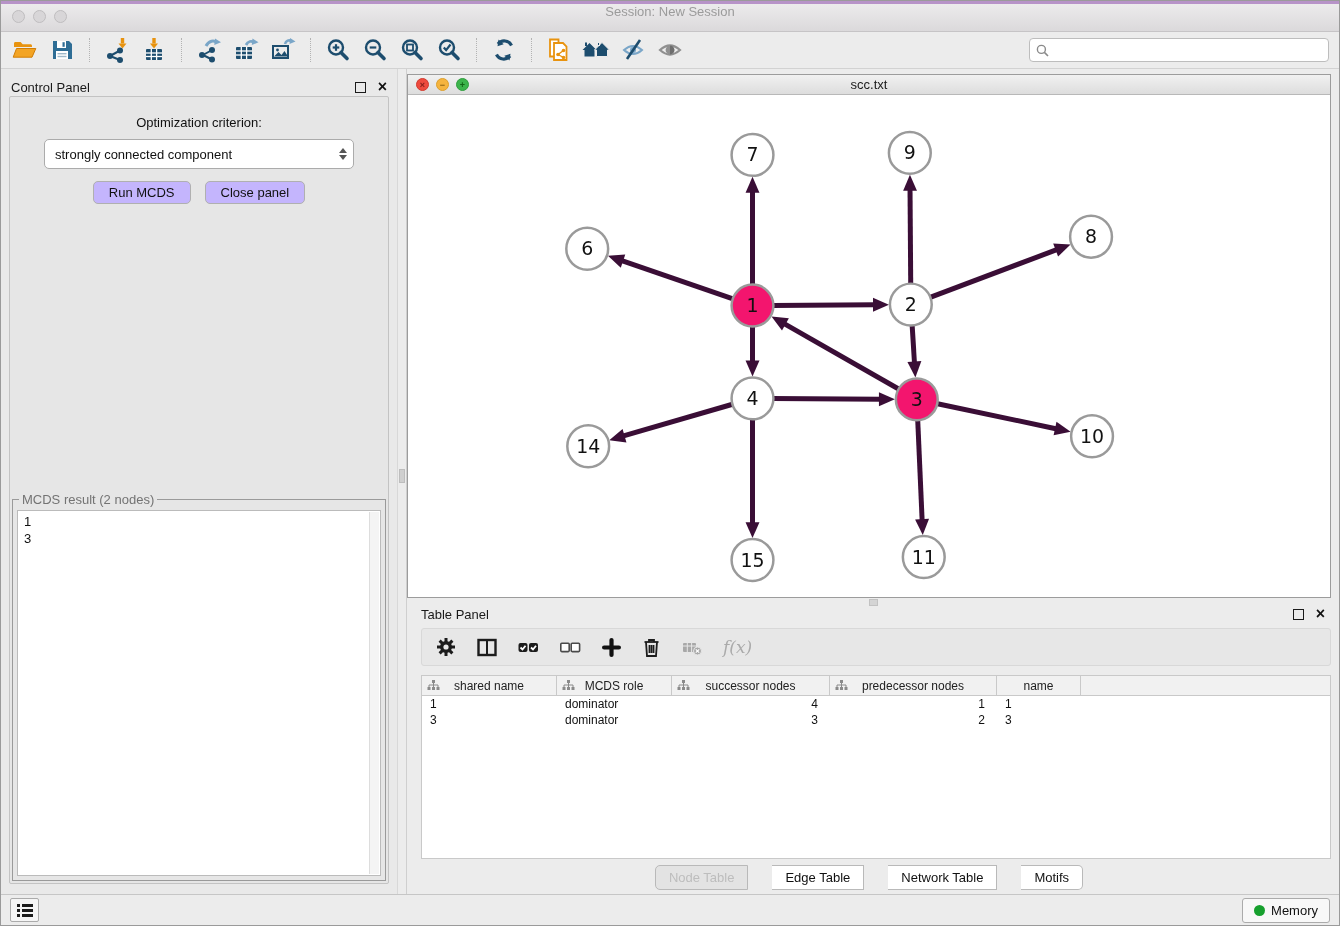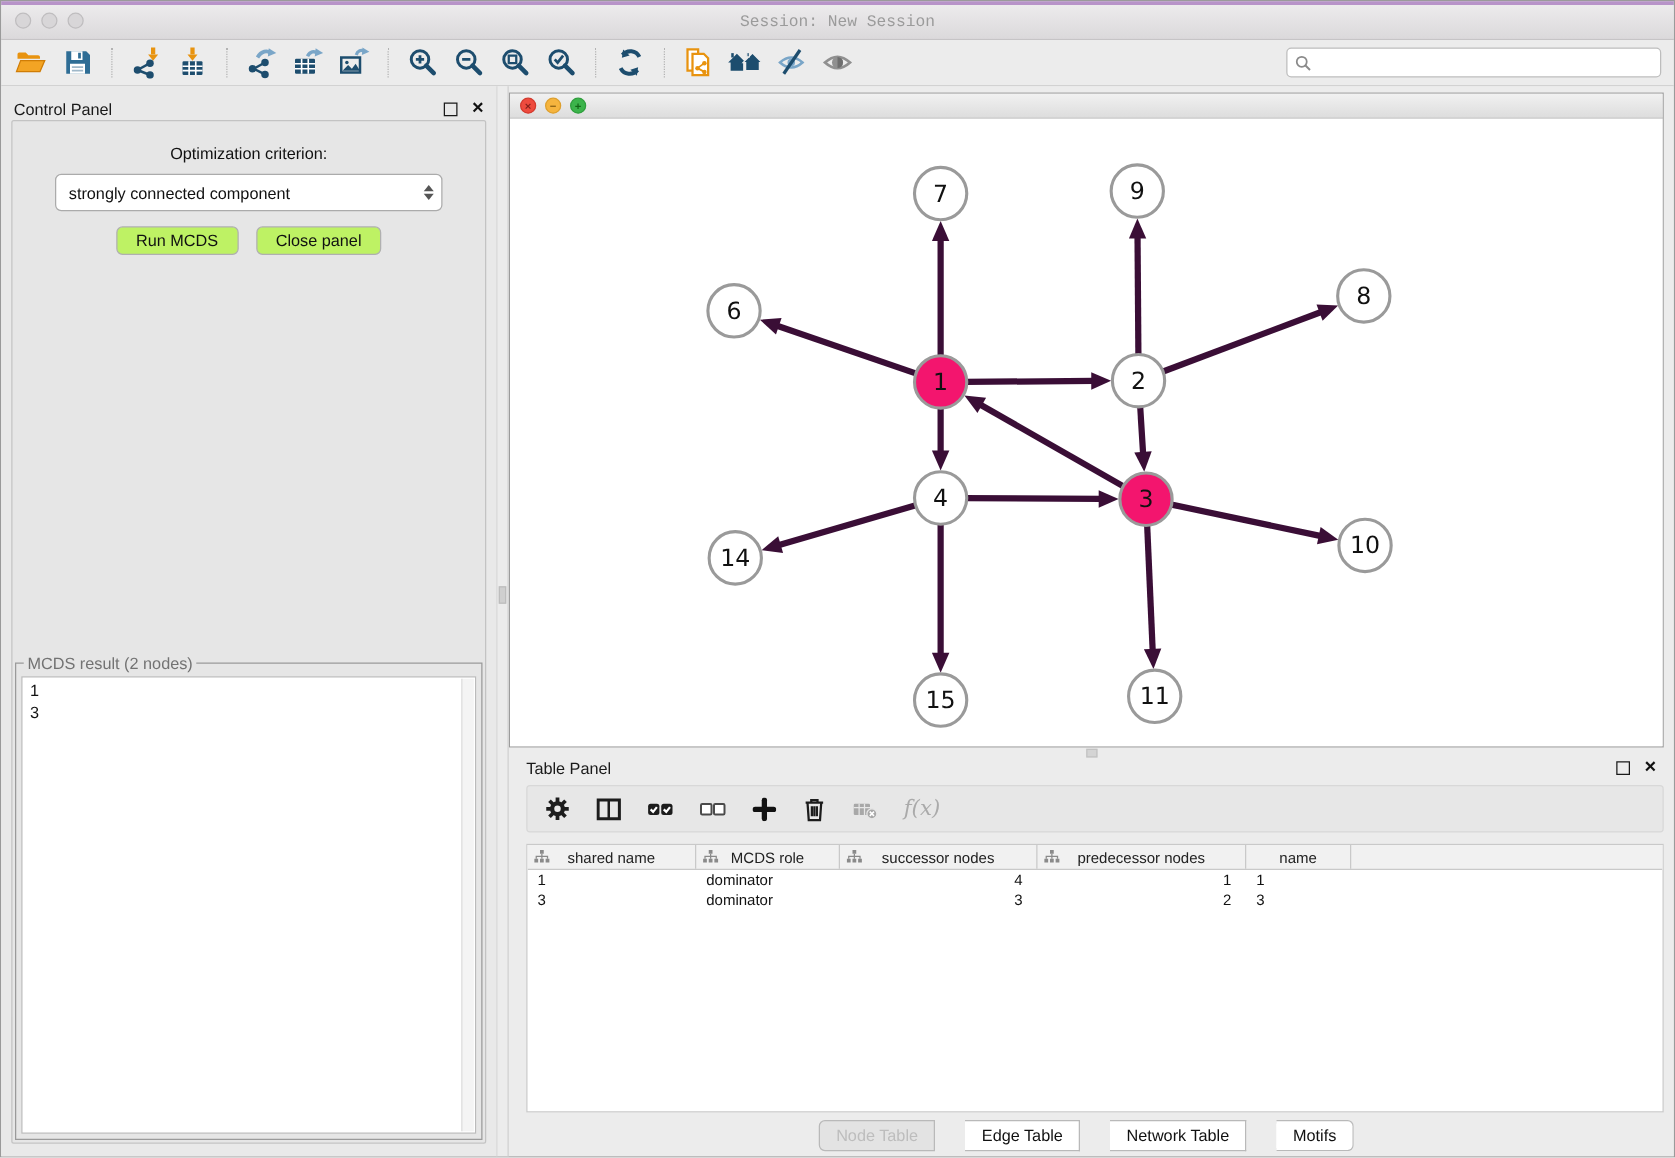--- a/index.html
+++ b/index.html
@@ -1,20 +1,20 @@
 <!DOCTYPE html>
 <html><head>
 <meta charset="utf-8">
 <style>
   html,body{margin:0;padding:0;}
   body{width:1340px;height:926px;font-family:"Liberation Sans",sans-serif;background:#ececec;overflow:hidden;-webkit-user-select:none;user-select:none;}
   .app{width:1340px;height:926px;display:flex;flex-direction:column;box-sizing:border-box;border:1px solid #9a9a9a;}
 
   
-  .titlebar{height:27px;background:linear-gradient(#ecebec,#dbd9db);border-top:3px solid #b793c8;border-bottom:1px solid #c6c4c6;position:relative;display:flex;align-items:center;flex:0 0 auto;font-family:Liberation Mono, monospace;}
+  .titlebar{height:27px;background:linear-gradient(#ecebec,#dbd9db);border-top:3px solid #b793c8;border-bottom:1px solid #c6c4c6;position:relative;display:flex;align-items:flex-start;flex:0 0 auto;}
   .mac-dots{position:absolute;left:11px;top:6px;display:flex;gap:8px;}
   .mac-dot{width:13px;height:13px;border-radius:50%;background:#d8d6d8;border:1px solid #bfbdbf;box-sizing:border-box;}
   .win-title{flex:1;text-align:center;font-size:13px;color:#9b9b9b;}
 
   
   .toolbar{height:36px;display:flex;align-items:center;padding:0 10px;gap:9px;background:#ececec;border-bottom:1px solid #d2d2d2;flex:0 0 auto;}
   .tbtn{width:28px;height:28px;display:flex;align-items:center;justify-content:center;flex:0 0 auto;}
   .tsep{width:0;height:24px;border-left:1px dotted #b3b3b3;margin:0 4px;flex:0 0 auto;}
   .search-wrap{margin-left:auto;width:286px;height:22px;background:#fff;border:1px solid #bdbdbd;border-radius:4px;display:flex;align-items:center;padding:0 6px;gap:4px;}
   .search-wrap input{border:none;outline:none;flex:1;font-size:12px;background:transparent;font-family:"Liberation Sans",sans-serif;}
@@ -35,21 +35,21 @@
   .tab:last-child{border-radius:0 5px 5px 0;}
   .tab.active{background:#e3e3e3;color:#bdbdbd;}
   .cp-content{flex:1;margin:-1px 8px 0;border:1px solid #c3c3c3;border-radius:2px;background:#e6e6e6;display:flex;flex-direction:column;align-items:center;padding-top:18px;min-height:0;}
   .opt-label{font-size:13px;color:#111;}
   .selectbox{margin-top:9px;width:310px;height:30px;box-sizing:border-box;background:#fff;border:1px solid #ababab;border-radius:5px;display:flex;align-items:center;padding:0 6px 0 10px;}
   .selectbox .val{flex:1;font-size:13px;color:#111;}
   .spinners{display:flex;flex-direction:column;gap:2px;align-items:center;}
   .tri-up{width:0;height:0;border-left:4px solid transparent;border-right:4px solid transparent;border-bottom:5px solid #555;}
   .tri-down{width:0;height:0;border-left:4px solid transparent;border-right:4px solid transparent;border-top:5px solid #555;}
   .btn-row{margin-top:12px;display:flex;gap:14px;}
-  .btn{font-size:13px;padding:3px 15px;background:#bef264;border:1px solid #b0b0b0;border-radius:5px;color:#111;}
+  .btn{font-size:13px;padding:3px 15px;background:#c4b5fd;border:1px solid #b0b0b0;border-radius:5px;color:#111;}
   .result-box{margin-top:auto;width:374px;height:382px;box-sizing:border-box;border:1px solid #9a9a9a;position:relative;background:#e6e6e6;margin-bottom:2px;flex:0 0 auto;}
   .result-legend{position:absolute;top:-8px;left:6px;background:#e6e6e6;padding:0 3px;font-size:13px;color:#737373;}
   .result-inner{position:absolute;left:4px;right:4px;top:10px;bottom:4px;background:#fff;border:1px solid #bbb;font-size:13px;color:#111;line-height:17px;padding:2px 0 0 6px;overflow:hidden;}
   .result-scroll{position:absolute;top:1px;bottom:1px;right:1px;width:9px;background:#f4f4f4;border-left:1px solid #ddd;}
 
   
   .vsplit{width:8px;flex:0 0 auto;background:#ececec;border-left:1px solid #d8d8d8;border-right:1px solid #cfcfcf;position:relative;}
   .vgrip{position:absolute;top:400px;left:1px;width:4px;height:12px;background:#cfcfcf;border:1px solid #bdbdbd;}
 
   
@@ -322,20 +322,21 @@
 
     <div class="right-col">
 
       <div class="net-window">
         <div class="net-titlebar">
           <div class="lights">
             <div class="light red">×</div>
             <div class="light yellow">−</div>
             <div class="light green">+</div>
           </div>
+          <div class="net-title">scc.txt</div>
         </div>
         <div class="net-canvas">
           <svg id="graph-svg" viewBox="0 0 926 503" preserveAspectRatio="none">
               <line x1="346.0" y1="191.0" x2="346.0" y2="96.0" stroke="#3a0e36" stroke-width="5"></line>
               <polygon points="346.0,82.0 353.0,98.0 339.0,98.0" fill="#3a0e36"></polygon>
               <line x1="327.1" y1="204.5" x2="214.0" y2="165.7" stroke="#3a0e36" stroke-width="5"></line>
               <polygon points="200.8,161.1 218.2,159.7 213.7,173.0" fill="#3a0e36"></polygon>
               <line x1="366.0" y1="210.9" x2="469.0" y2="210.2" stroke="#3a0e36" stroke-width="5"></line>
               <polygon points="483.0,210.1 467.0,217.2 467.0,203.2" fill="#3a0e36"></polygon>
               <line x1="346.0" y1="231.0" x2="346.0" y2="268.0" stroke="#3a0e36" stroke-width="5"></line>
@@ -552,13 +553,31 @@
         <div class="tp-tabs tab-row" id="tp-tabs">
             <div class="tab active">Node Table</div>
             <div class="tab">Edge Table</div>
             <div class="tab">Network Table</div>
             <div class="tab">Motifs</div>
           </div>
       </div>
     </div>
   </div>
 
+  <div class="statusbar">
+    <div class="list-btn">
+      <svg width="16" height="15" viewBox="0 0 16 15">
+          <g fill="#1c1c1c">
+            <rect x="0" y="1" width="3" height="3"></rect>
+            <rect x="0" y="6" width="3" height="3"></rect>
+            <rect x="0" y="11" width="3" height="3"></rect>
+            <rect x="5" y="1" width="11" height="3"></rect>
+            <rect x="5" y="6" width="11" height="3"></rect>
+            <rect x="5" y="11" width="11" height="3"></rect>
+          </g>
+        </svg>
+    </div>
+    <div class="memory-btn">
+      <span class="mem-dot"></span>
+      <span>Memory</span>
+    </div>
+  </div>
 </div>
 
 </body></html>

